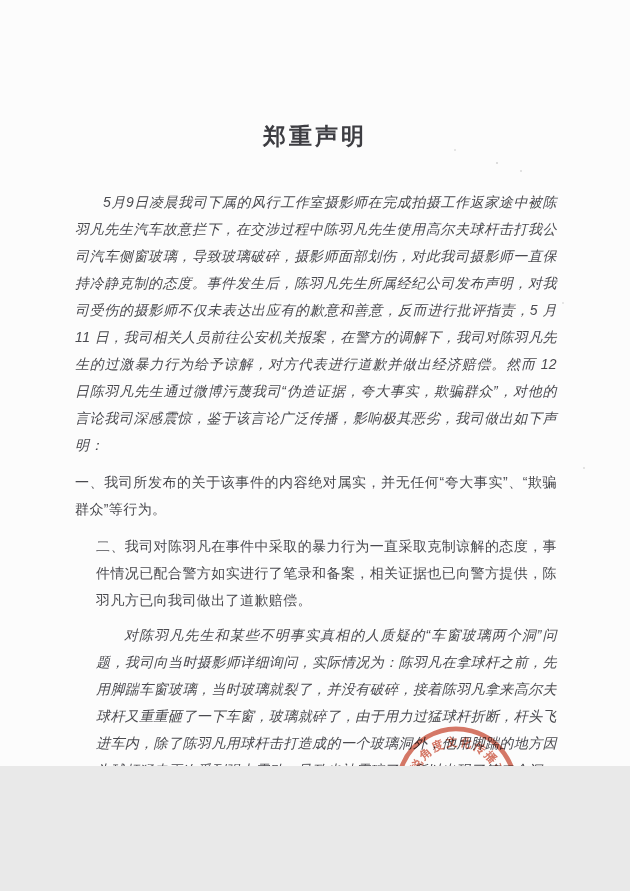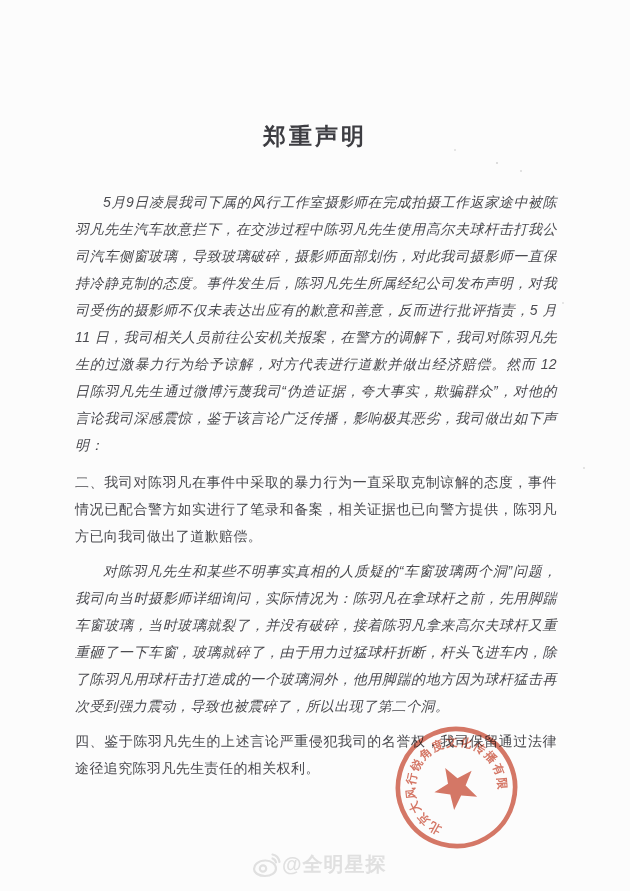--- a/index.html
+++ b/index.html
@@ -1,18 +1,18 @@
 <!DOCTYPE html>
 <html style="--seal-color: #cf5a45; --watermark-color: #e0e0e0;"><head>
 <meta charset="utf-8">
 <style>
   html,body{margin:0;padding:0;background:#e9e9e9;}
   .page{
     position:relative;
-    width:630px;height:891px;
+    width:630px;height:766px;
     margin:0 auto;
     background:#fcfcfc;
     overflow:hidden;
     font-family:"Liberation Sans","DejaVu Sans",sans-serif;
     color:#4a4a4f;
     
     background-image:
       radial-gradient(circle 1.2px at 497px 163px, #dcdcdc 0 1.2px, transparent 1.3px),
       radial-gradient(circle 1px at 521px 171px, #e2e2e2 0 1px, transparent 1.1px),
       radial-gradient(circle 1px at 563px 303px, #e6e6e6 0 1px, transparent 1.1px),
@@ -29,21 +29,21 @@
   }
   .body{
     margin:37px 73px 0 75px;
     font-size:14px;
     line-height:27px;
     letter-spacing:0.4px;
     text-align:justify;
   }
   .body p{margin:0 0 10px 0;}
   .body p.indent{text-indent:2em;font-style:italic;}
-  .body p.tight{margin-bottom:8px;}
+  .body p.tight{margin-bottom:8px;margin-left:21px;}
   .body p.last{margin-bottom:0;}
   .seal{
     position:absolute;
     left:390px;top:721px;
     width:133px;height:133px;
     mix-blend-mode:multiply;
     opacity:0.82;
     pointer-events:none;
     z-index:3;
   }
@@ -71,20 +71,21 @@
 </style>
 </head>
 <body>
 
 <div class="page">
 
   <div class="title">郑重声明</div>
 
   <div class="body">
     <p class="indent">5月9日凌晨我司下属的风行工作室摄影师在完成拍摄工作返家途中被陈羽凡先生汽车故意拦下，在交涉过程中陈羽凡先生使用高尔夫球杆击打我公司汽车侧窗玻璃，导致玻璃破碎，摄影师面部划伤，对此我司摄影师一直保持冷静克制的态度。事件发生后，陈羽凡先生所属经纪公司发布声明，对我司受伤的摄影师不仅未表达出应有的歉意和善意，反而进行批评指责，5 月 11 日，我司相关人员前往公安机关报案，在警方的调解下，我司对陈羽凡先生的过激暴力行为给予谅解，对方代表进行道歉并做出经济赔偿。然而 12 日陈羽凡先生通过微博污蔑我司“伪造证据，夸大事实，欺骗群众”，对他的言论我司深感震惊，鉴于该言论广泛传播，影响极其恶劣，我司做出如下声明：</p>
+    <p>一、我司所发布的关于该事件的内容绝对属实，并无任何“夸大事实”、“欺骗群众”等行为。</p>
     <p class="tight">二、我司对陈羽凡在事件中采取的暴力行为一直采取克制谅解的态度，事件情况已配合警方如实进行了笔录和备案，相关证据也已向警方提供，陈羽凡方已向我司做出了道歉赔偿。</p>
     <p class="indent tight">对陈羽凡先生和某些不明事实真相的人质疑的“车窗玻璃两个洞”问题，我司向当时摄影师详细询问，实际情况为：陈羽凡在拿球杆之前，先用脚踹车窗玻璃，当时玻璃就裂了，并没有破碎，接着陈羽凡拿来高尔夫球杆又重重砸了一下车窗，玻璃就碎了，由于用力过猛球杆折断，杆头飞进车内，除了陈羽凡用球杆击打造成的一个玻璃洞外，他用脚踹的地方因为球杆猛击再次受到强力震动，导致也被震碎了，所以出现了第二个洞。</p>
     <p class="last">四、鉴于陈羽凡先生的上述言论严重侵犯我司的名誉权，我司保留通过法律途径追究陈羽凡先生责任的相关权利。</p>
   </div>
 
   <div class="seal">
     <svg viewBox="0 0 200 200" xmlns="http://www.w3.org/2000/svg">
       <g transform="rotate(-30 100 100)">
         <circle class="ring" cx="100" cy="100" r="88"></circle>
         <polygon class="star" points="100,66 108.2,88.7 132.3,89.5 113.3,104.3 120,127.5 100,114 80,127.5 86.7,104.3 67.7,89.5 91.8,88.7"></polygon>

